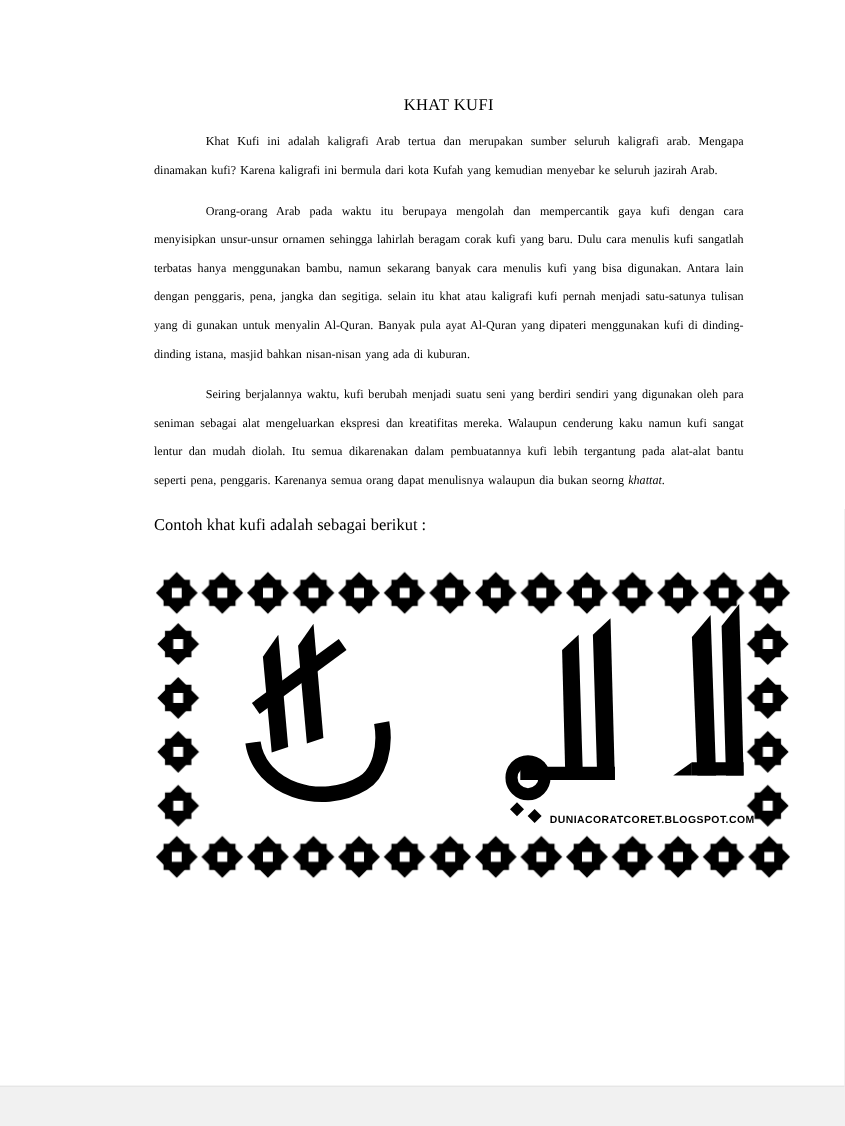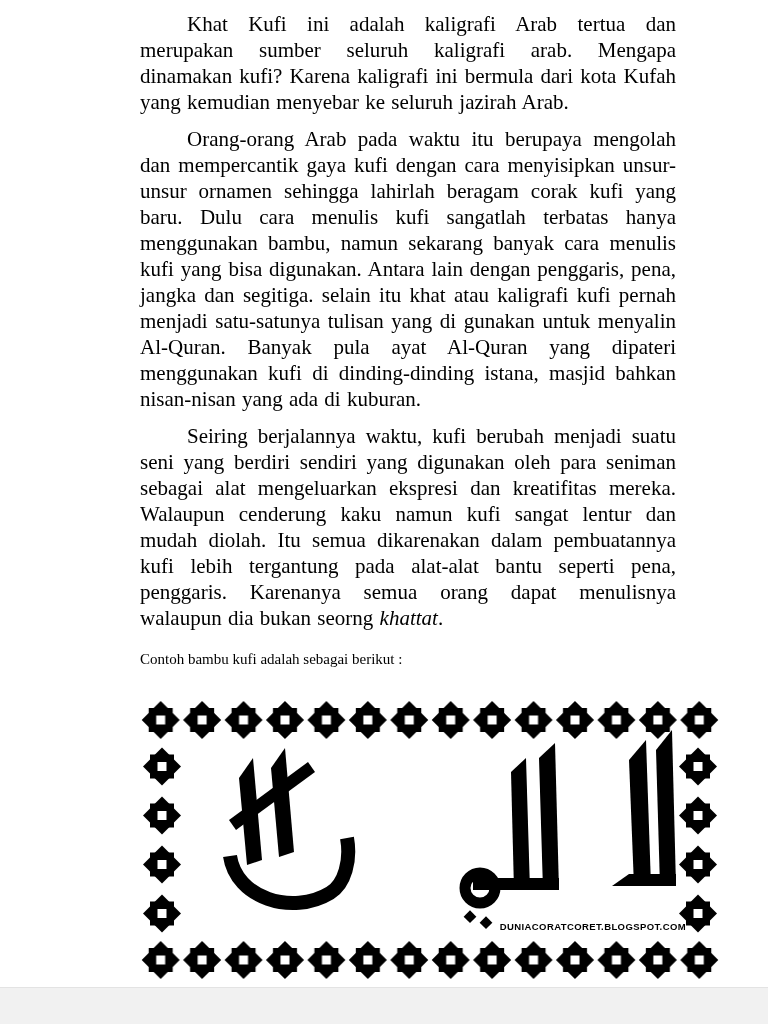--- a/index.html
+++ b/index.html
@@ -25,21 +25,21 @@
   .doc-title {
     margin-top: 88px;
     text-align: center;
     font-size: 15px;
     font-weight: normal;
     letter-spacing: 0.4px;
   }
 
   .para {
     margin-top: 11px;
-    font-size: 21px;
+    font-size: 11px;
     line-height: 26px;
     text-align: justify;
     text-indent: 47px;
     word-spacing: 1px;
   }
 
   .caption {
     margin-top: 15px;
     font-size: 15px;
     line-height: 26px;
@@ -77,34 +77,35 @@
     background: #f1f1f1;
     border-top: 1px solid #e3e3e3;
   }
 </style>
 </head>
 <body>
 
 <div class="page">
   <div class="content">
 
+    <h1 class="doc-title">KHAT KUFI</h1>
 
     <p class="para">
       <span>Khat Kufi ini adalah kaligrafi Arab tertua dan merupakan sumber seluruh kaligrafi arab. Mengapa dinamakan kufi? Karena kaligrafi ini bermula dari kota Kufah yang kemudian menyebar ke seluruh jazirah Arab.</span>
     </p>
 
     <p class="para">
       <span>Orang-orang Arab pada waktu itu berupaya mengolah dan mempercantik gaya kufi dengan cara menyisipkan unsur-unsur ornamen sehingga lahirlah beragam corak kufi yang baru. Dulu cara menulis kufi sangatlah terbatas hanya menggunakan bambu, namun sekarang banyak cara menulis kufi yang bisa digunakan. Antara lain dengan penggaris, pena, jangka dan segitiga. selain itu khat atau kaligrafi kufi pernah menjadi satu-satunya tulisan yang di gunakan untuk menyalin Al-Quran. Banyak pula ayat Al-Quran yang dipateri menggunakan kufi di dinding-dinding istana, masjid bahkan nisan-nisan yang ada di kuburan.</span>
     </p>
 
     <p class="para">
       <span>Seiring berjalannya waktu, kufi berubah menjadi suatu seni yang berdiri sendiri yang digunakan oleh para seniman sebagai alat mengeluarkan ekspresi dan kreatifitas mereka. Walaupun cenderung kaku namun kufi sangat lentur dan mudah diolah. Itu semua dikarenakan dalam pembuatannya kufi lebih tergantung pada alat-alat bantu seperti pena, penggaris. Karenanya semua orang dapat menulisnya walaupun dia bukan seorng </span><i>khattat</i><span>.</span>
     </p>
 
-    <p class="caption">Contoh bambu kufi adalah sebagai berikut :</p>
+    <p class="caption">Contoh khat kufi adalah sebagai berikut :</p>
 
     <div class="figure">
       <svg class="fig-svg" viewBox="0 0 580 284" role="img" aria-label="السلام عليكم">
         <defs>
           <g id="knot" fill="#000">
             <path fill-rule="evenodd" d="M19 0 L38 19 L19 38 L0 19 Z M19 8.5 L28.5 19 L19 29.5 L9.5 19 Z"></path>
             <path fill-rule="evenodd" d="M7 7 H31 V31 H7 Z M14.5 14.5 H23.5 V23.5 H14.5 Z"></path>
           </g>
           <pattern id="patH" width="41.43" height="44" patternUnits="userSpaceOnUse">
             <use href="#knot" x="1.7" y="3"></use>

